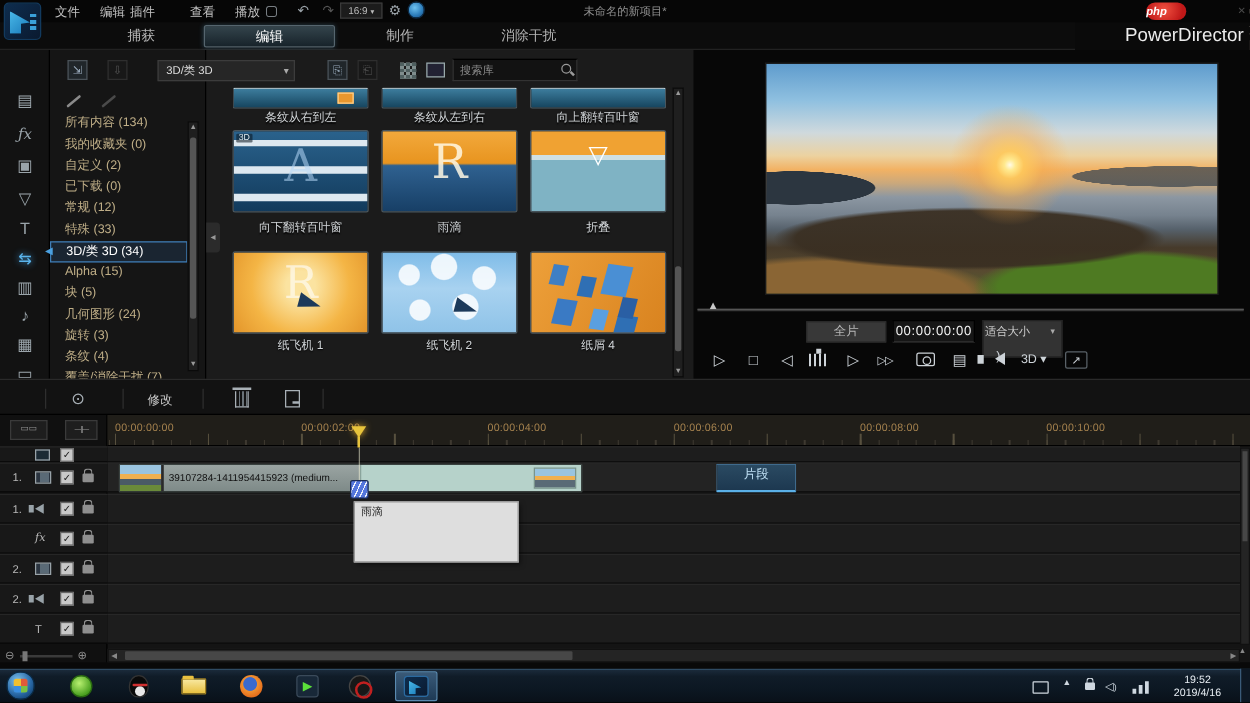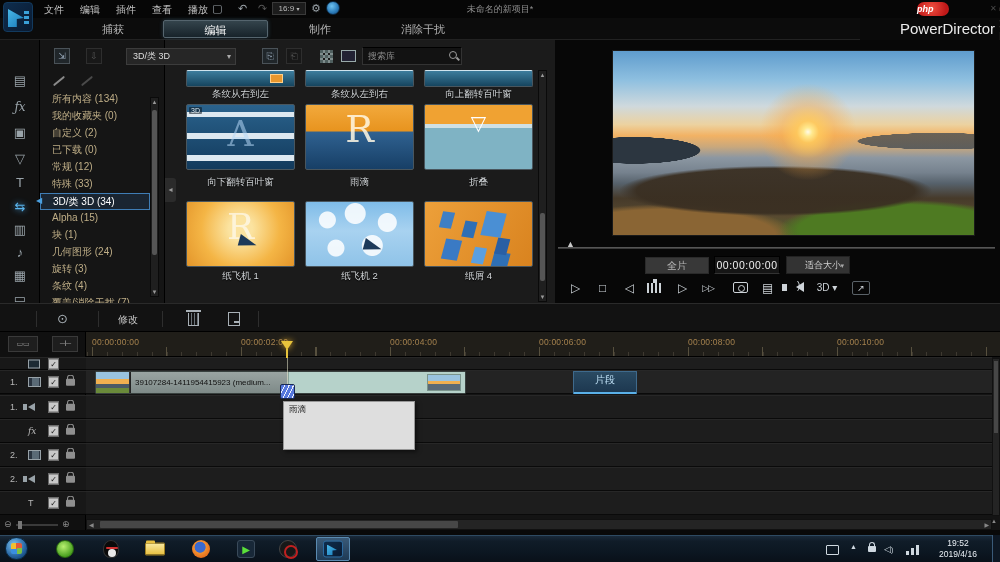--- a/index.html
+++ b/index.html
@@ -117,22 +117,22 @@
       radial-gradient(ellipse 55% 26% at 80% 97%,#4e7a22 0 52%,rgba(78,122,34,0) 62%),
       radial-gradient(ellipse 60% 28% at 15% 100%,#8a6534 0 50%,rgba(138,101,52,0) 60%),
       linear-gradient(180deg,#5f9ccd 0%,#8fc0e0 16%,#cfd9dd 30%,#ecd2a0 40%,#f2b264 46%,#caa87c 52%,#8c97a2 58%,#76828e 66%,#56616b 72%,#463a2a 80%,#584a30 90%,#53622e 100%);}
   .seekline{position:absolute;left:558px;top:247px;width:437px;height:2px;background:#3a3a3a;border-top:1px solid #555;}
   .seekmark{position:absolute;left:566px;top:239px;font-size:9px;color:#c8c8c8;}
   .pvtab{position:absolute;top:257px;height:17px;width:64px;text-align:center;font-size:10px;line-height:16px;cursor:pointer;}
   .pvtab.clip{left:573px;background:linear-gradient(180deg,#2a4a62,#1d3850);border:1px solid #3f6a8c;border-bottom:2px solid #5ab0e8;color:#bfe0f5;}
   .pvtab.movie{left:645px;background:#383838;border:1px solid #2a2a2a;color:#b8b8b8;}
   .timecode{position:absolute;left:714px;top:256px;width:66px;height:18px;background:#161616;border:1px solid #000;border-bottom-color:#333;
             color:#f0f0f0;font-size:10.5px;text-align:center;line-height:17px;letter-spacing:.5px;}
-  .fitdd{position:absolute;left:786px;top:256px;width:64px;height:18px;background:#333;border:1px solid #222;
-         color:#cfcfcf;font-size:9px;line-height:16px;padding-left:18px;cursor:pointer;}
+  .fitdd{position:absolute;left:786px;top:256px;width:64px;height:30px;background:#333;border:1px solid #222;
+         color:#cfcfcf;font-size:9px;line-height:16px;padding-left:1px;cursor:pointer;}
   .fitdd .dd{position:absolute;right:5px;top:1px;font-size:7px;color:#aaa;}
   .pbtn{position:absolute;top:279px;height:18px;color:#cdd3d8;font-size:12px;line-height:18px;text-align:center;cursor:pointer;}
   .pbtn.small{font-size:9px;letter-spacing:-1px;}
   .pbtn.boxed{border:1px solid #5a6268;border-radius:2px;width:18px;height:14px;top:281px;font-size:9px;line-height:12px;}
   .jogbar{position:absolute;top:283px;width:16px;height:10px;background:repeating-linear-gradient(90deg,#cdd3d8 0 2px,transparent 2px 4px);cursor:pointer;}
   .jogbar::before{content:"";position:absolute;left:6px;top:-4px;width:4px;height:4px;background:#cdd3d8;}
   .cam{position:absolute;top:282px;width:15px;height:11px;border:1px solid #cdd3d8;border-radius:2px;cursor:pointer;}
   .cam::before{content:"";position:absolute;left:4px;top:1.5px;width:5px;height:5px;border:1.5px solid #cdd3d8;border-radius:50%;}
   .spk{position:absolute;top:282px;width:0;height:0;border-right:8px solid #cdd3d8;border-top:5px solid transparent;border-bottom:5px solid transparent;cursor:pointer;}
   .spk::before{content:"";position:absolute;left:-14px;top:-3px;width:5px;height:7px;background:#cdd3d8;}
@@ -242,21 +242,21 @@
   .clock{position:absolute;left:930px;top:538px;width:56px;height:22px;text-align:center;font-size:8.5px;color:#e8eef4;line-height:11px;cursor:default;}
   .showdesk{position:absolute;left:992px;top:535px;width:8px;height:27px;background:#0e1824;border-left:1px solid #3a5a78;cursor:pointer;}
 </style>
 </head>
 <body>
 
 <div id="screen">
 
   
   <div class="menubar">
-    <span id="menu-items"><div class="menu-item" style="left: 44px;">文件</div><div class="menu-item" style="left: 80px;">编辑</div><div class="menu-item" style="left: 116px;">插件</div><div class="menu-item" style="left: 152px;">查看</div><div class="menu-item" style="left: 188px;">播放</div></span>
+    <span id="menu-items"><div class="menu-item" style="left: 44px;">文件</div><div class="menu-item" style="left: 80px;">编辑</div><div class="menu-item" style="left: 104px;">插件</div><div class="menu-item" style="left: 152px;">查看</div><div class="menu-item" style="left: 188px;">播放</div></span>
     <span class="mb-ico" style="left:212px;">▢</span>
     <span class="mb-ico" style="left:238px;">↶</span>
     <span class="mb-ico mb-dim" style="left:258px;">↷</span>
     <span class="aspectbox"><span>16:9</span> <span style="font-size:6px;">▾</span></span>
     <span class="mb-ico" style="left:311px;">⚙</span>
     <span class="blueorb"></span>
     <span class="wintitle">未命名的新项目*</span>
     <span class="phpoval">php</span>
     <span class="phpsite">中文网</span>
     <span class="winclose">✕</span>
@@ -281,21 +281,21 @@
 
   <div class="cats" id="cats">
       <div class="cat">所有内容 (134)</div>
       <div class="cat">我的收藏夹 (0)</div>
       <div class="cat">自定义 (2)</div>
       <div class="cat">已下载 (0)</div>
       <div class="cat">常规 (12)</div>
       <div class="cat">特殊 (33)</div>
       <div class="cat sel">3D/类 3D (34)</div>
       <div class="cat">Alpha (15)</div>
-      <div class="cat">块 (1)</div>
+      <div class="cat">块 (5)</div>
       <div class="cat">几何图形 (24)</div>
       <div class="cat">旋转 (3)</div>
       <div class="cat">条纹 (4)</div>
       <div class="cat">覆盖/消除干扰 (7)</div>
     </div>
   <div class="scroll" style="left:150px;top:97px;width:9px;height:200px;">
     <span class="arr" style="top:1px;">▲</span>
     <div class="handle" style="top:12px;height:145px;"></div>
     <span class="arr" style="bottom:1px;">▼</span>
   </div>

